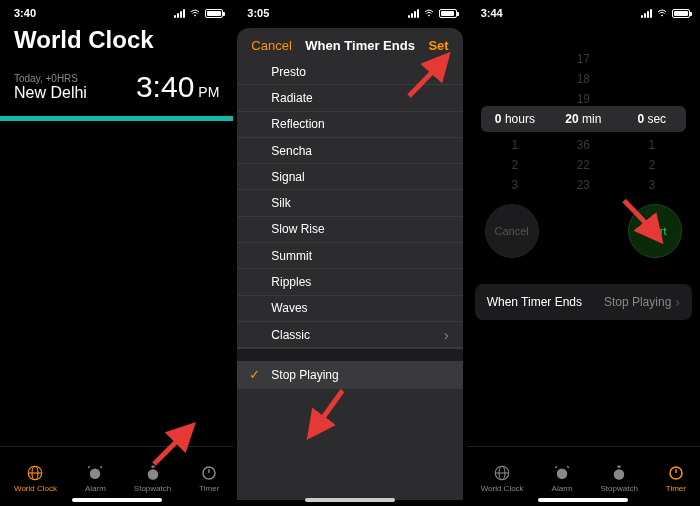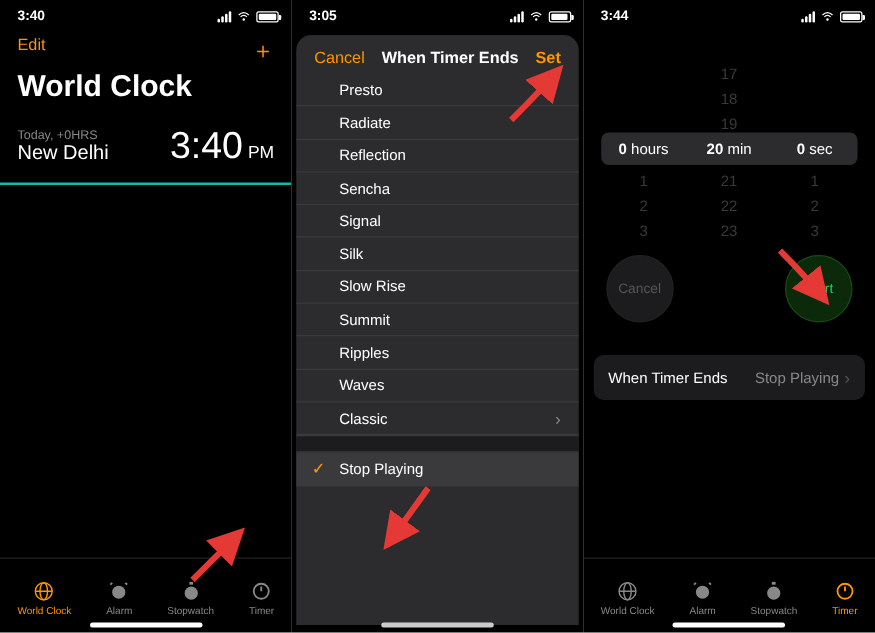--- a/index.html
+++ b/index.html
@@ -41,21 +41,21 @@
   .wifi { width: 12px; height: 12px; }
   .batt { width: 18px; height: 9px; border: 1px solid #fff; border-radius: 2px; position: relative; }
   .batt:after { content:""; position:absolute; right:-3px; top:2px; width:2px; height:4px; background:#fff; border-radius:0 1px 1px 0; }
   .batt i { position:absolute; left:1px; top:1px; bottom:1px; width:85%; background:#fff; border-radius:1px; }
 
   
   .p1 .navrow { display:flex; justify-content:space-between; padding: 6px 14px 0; }
   .p1 .edit { color:#ff9500; font-size:13px; }
   .p1 .plus { color:#ff9500; font-size:18px; font-weight:300; }
   .p1 .title { color:#fff; font-size:24px; font-weight:700; padding:4px 14px 10px; }
-  .p1 .clockrow { display:flex; justify-content:space-between; align-items:center; padding:6px 14px 12px; border-bottom:2px solid #14b8a6; }
+  .p1 .clockrow { display:flex; justify-content:space-between; align-items:center; padding:6px 14px 12px; border-bottom:5px solid #14b8a6; }
   .p1 .clockrow .meta { color:#888; font-size:10px; }
   .p1 .clockrow .city { color:#fff; font-size:16px; margin-top:0; }
   .p1 .clockrow .time { color:#fff; font-size:30px; font-weight:300; display:flex; align-items:baseline; gap:2px;}
   .p1 .clockrow .ampm { font-size:14px; margin-left:2px; }
 
   
   .tabbar {
     display:flex; justify-content:space-around; align-items:center;
     height:60px; border-top:1px solid #222; margin-top:auto;
     padding-top:4px;
@@ -142,24 +142,20 @@
           <path d="M4 10c5-5 11-5 16 0"></path>
           <path d="M7 13c3-3 7-3 10 0"></path>
           <circle cx="12" cy="17" r="1" fill="#fff"></circle>
         </svg>
       <div class="batt">
           <i></i>
         </div>
     </div>
   </div>
 
-  <div class="navrow">
-    <span class="edit">Edit</span>
-    <span class="plus">＋</span>
-  </div>
   <div class="title">World Clock</div>
 
   <div class="clockrow">
     <div>
       <div class="meta">Today, +0HRS</div>
       <div class="city">New Delhi</div>
     </div>
     <div class="time">
       <span>3:40</span>
         <span class="ampm">PM</span>
@@ -278,21 +274,21 @@
       <div style="height:26px"></div>
       <div class="fade">1</div>
       <div class="fade">2</div>
       <div class="fade">3</div>
     </div>
     <div class="col">
       <div class="fade">17</div>
       <div class="fade">18</div>
       <div class="fade">19</div>
       <div style="height:26px"></div>
-      <div class="fade">21</div>
+      <div class="fade">36</div>
       <div class="fade">22</div>
       <div class="fade">23</div>
     </div>
     <div class="col">
       <div class="fade">&nbsp;</div>
         <div class="fade">&nbsp;</div>
         <div class="fade">&nbsp;</div>
       <div style="height:26px"></div>
       <div class="fade">1</div>
       <div class="fade">2</div>

